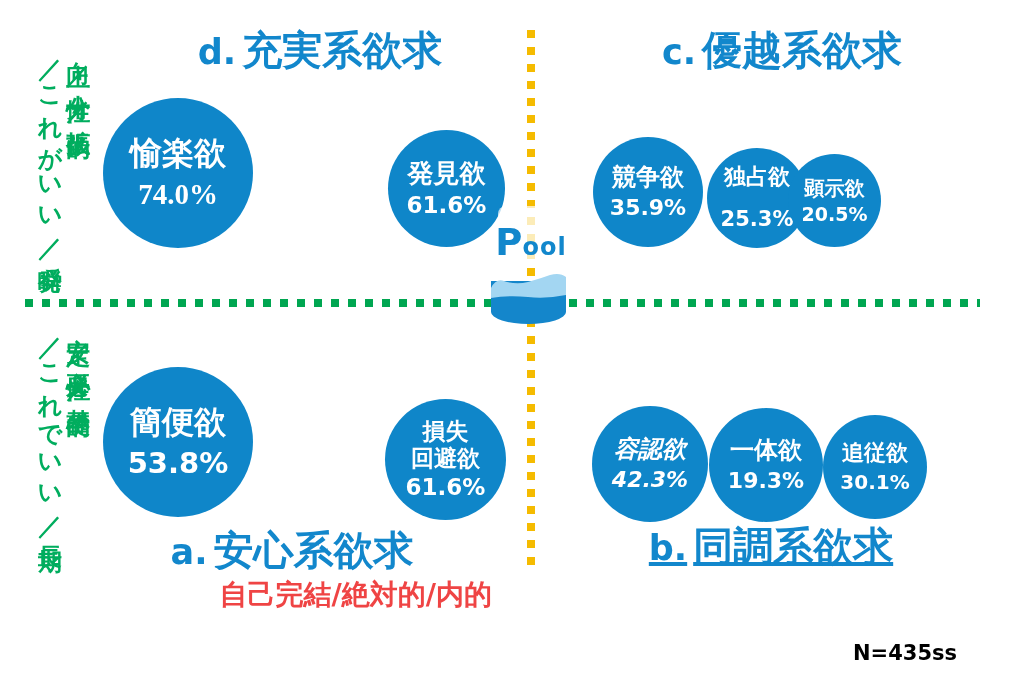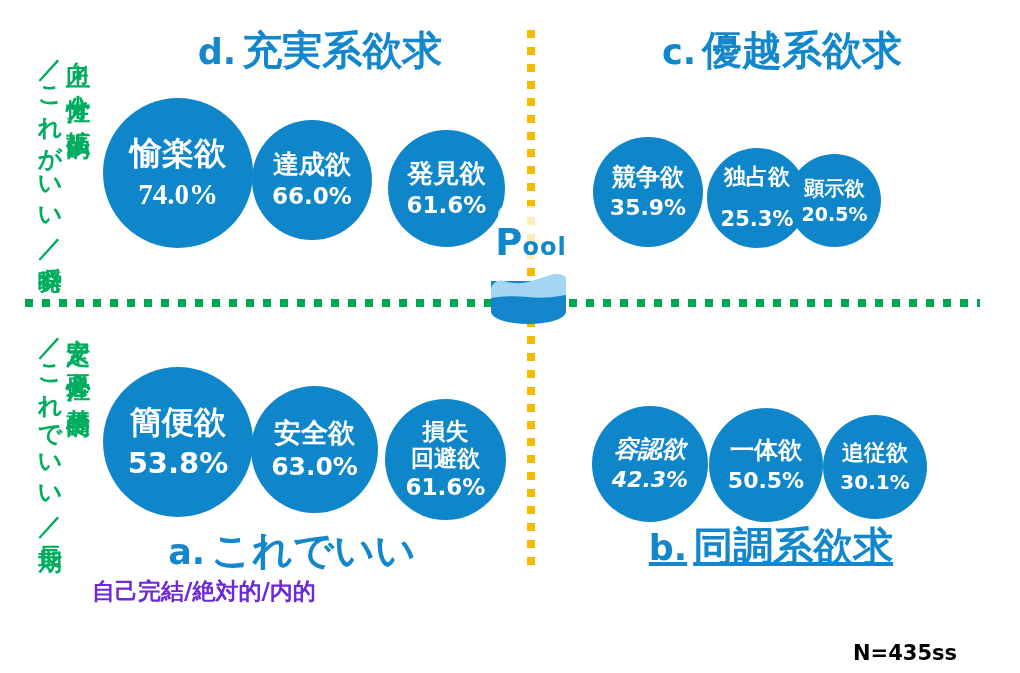--- a/index.html
+++ b/index.html
@@ -20,22 +20,22 @@
   .vtext-bottom{left:36px;top:320px;height:258px;}
   
   .q-title{position:absolute;width:400px;text-align:center;white-space:nowrap;
     color:#1287cc;font-weight:700;font-size:40px;line-height:1.1;z-index:2;}
   .q-title .q-label{font-size:35px;margin-right:6px;}
   .t-d{left:120px;top:28px;}
   .t-c{left:582px;top:28px;}
   .t-a{left:92px;top:528px;}
   .t-b{left:571px;top:524px;text-decoration:underline;}
   
-  .subtitle{position:absolute;width:400px;text-align:left;white-space:nowrap;
-    color:#6d28d9;font-weight:700;font-size:23px;z-index:2;}
+  .subtitle{position:absolute;width:400px;text-align:right;white-space:nowrap;
+    color:#ef4444;font-weight:700;font-size:28px;z-index:2;}
   .s-a{left:92px;top:576px;}
   .s-b{left:571px;top:571px;}
   
   .circle{position:absolute;border-radius:50%;background:#0f86c9;color:#ffffff;
     display:flex;flex-direction:column;align-items:center;justify-content:center;
     text-align:center;font-weight:700;line-height:1.2;z-index:2;}
   .c-name{display:block;}
   .c-d1{left:103px;top:98px;width:150px;height:150px;font-size:32px;font-family:Liberation Serif, serif;}
   .c-d2{left:252px;top:120px;width:120px;height:120px;font-size:26px;}
   .c-d3{left:388px;top:130px;width:117px;height:117px;font-size:26px;}
@@ -85,35 +85,31 @@
     <span>／これでいい／長期</span>
   </div>
 
   <div class="q-title t-d">
     <span class="q-label">d.</span><span>充実系欲求</span>
   </div>
   <div class="q-title t-c">
     <span class="q-label">c.</span><span>優越系欲求</span>
   </div>
   <div class="q-title t-a">
-    <span class="q-label">a.</span><span>これでいい</span>
+    <span class="q-label">a.</span><span>安心系欲求</span>
   </div>
   <div class="q-title t-b">
     <span class="q-label">b.</span><span>同調系欲求</span>
   </div>
 
   <div class="subtitle s-a">自己完結/絶対的/内的</div>
 
   <div class="circle c-d1">
     <span class="c-name">愉楽欲</span>
     <span class="c-val c-val-d1">74.0%</span>
-  </div>
-  <div class="circle c-d2">
-    <span class="c-name">達成欲</span>
-    <span class="c-val c-val-d2">66.0%</span>
   </div>
   <div class="circle c-d3">
     <span class="c-name">発見欲</span>
     <span class="c-val c-val-d3">61.6%</span>
   </div>
 
   <div class="circle c-c1">
     <span class="c-name">競争欲</span>
     <span class="c-val c-val-c1">35.9%</span>
   </div>
@@ -123,37 +119,33 @@
   </div>
   <div class="circle c-c3">
     <span class="c-name">顕示欲</span>
     <span class="c-val c-val-c3">20.5%</span>
   </div>
 
   <div class="circle c-a1">
     <span class="c-name">簡便欲</span>
     <span class="c-val c-val-a1">53.8%</span>
   </div>
-  <div class="circle c-a2">
-    <span class="c-name">安全欲</span>
-    <span class="c-val c-val-a2">63.0%</span>
-  </div>
   <div class="circle c-a3">
     <span class="c-name">損失</span>
     <span class="c-name">回避欲</span>
     <span class="c-val c-val-a3">61.6%</span>
   </div>
 
   <div class="circle c-b1">
     <span class="c-name">容認欲</span>
     <span class="c-val c-val-b1">42.3%</span>
   </div>
   <div class="circle c-b2">
     <span class="c-name">一体欲</span>
-    <span class="c-val c-val-b2">50.5%</span>
+    <span class="c-val c-val-b2">19.3%</span>
   </div>
   <div class="circle c-b3">
     <span class="c-name">追従欲</span>
     <span class="c-val c-val-b3">30.1%</span>
   </div>
 
   <div class="logo">
     <span class="logo-p">P</span>
       <span class="logo-ool">ool</span>
   </div>

